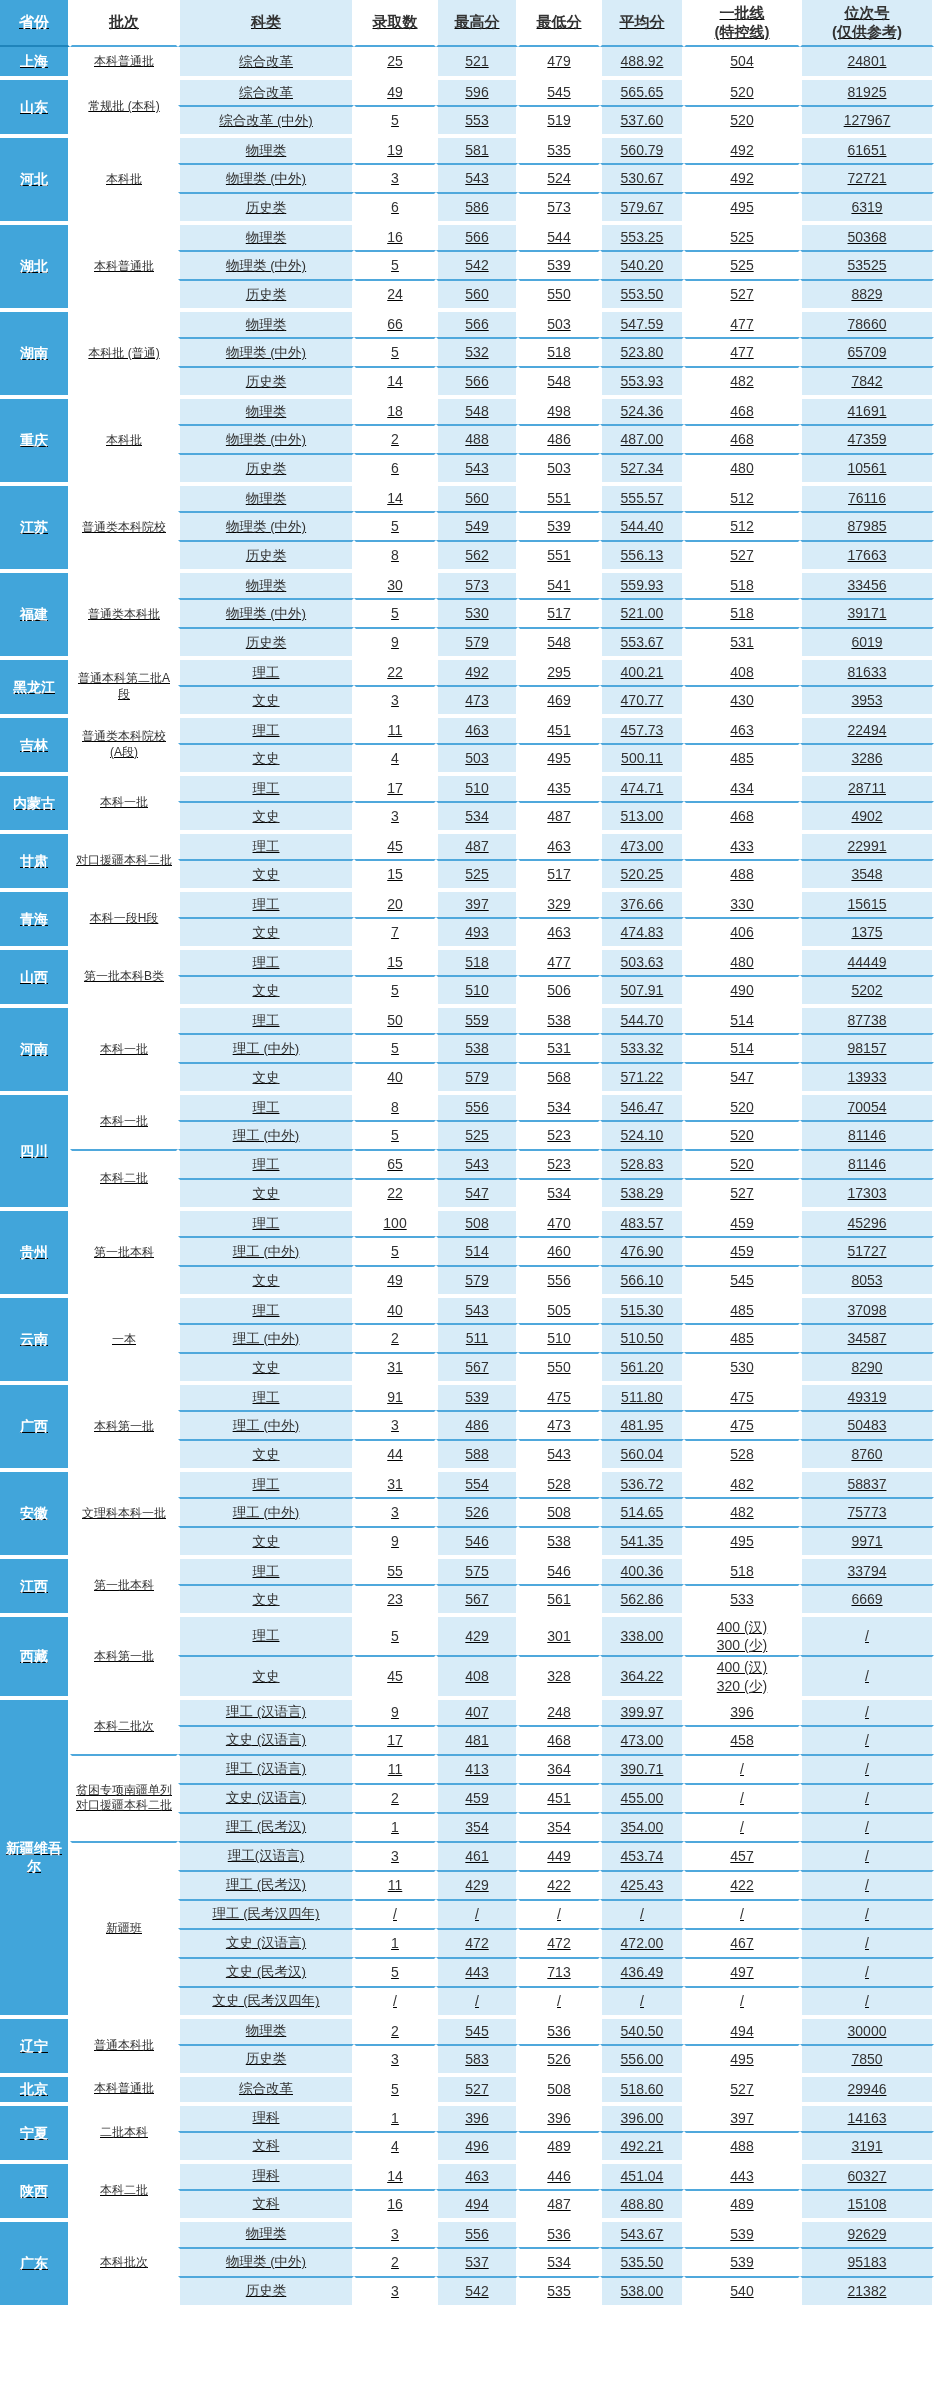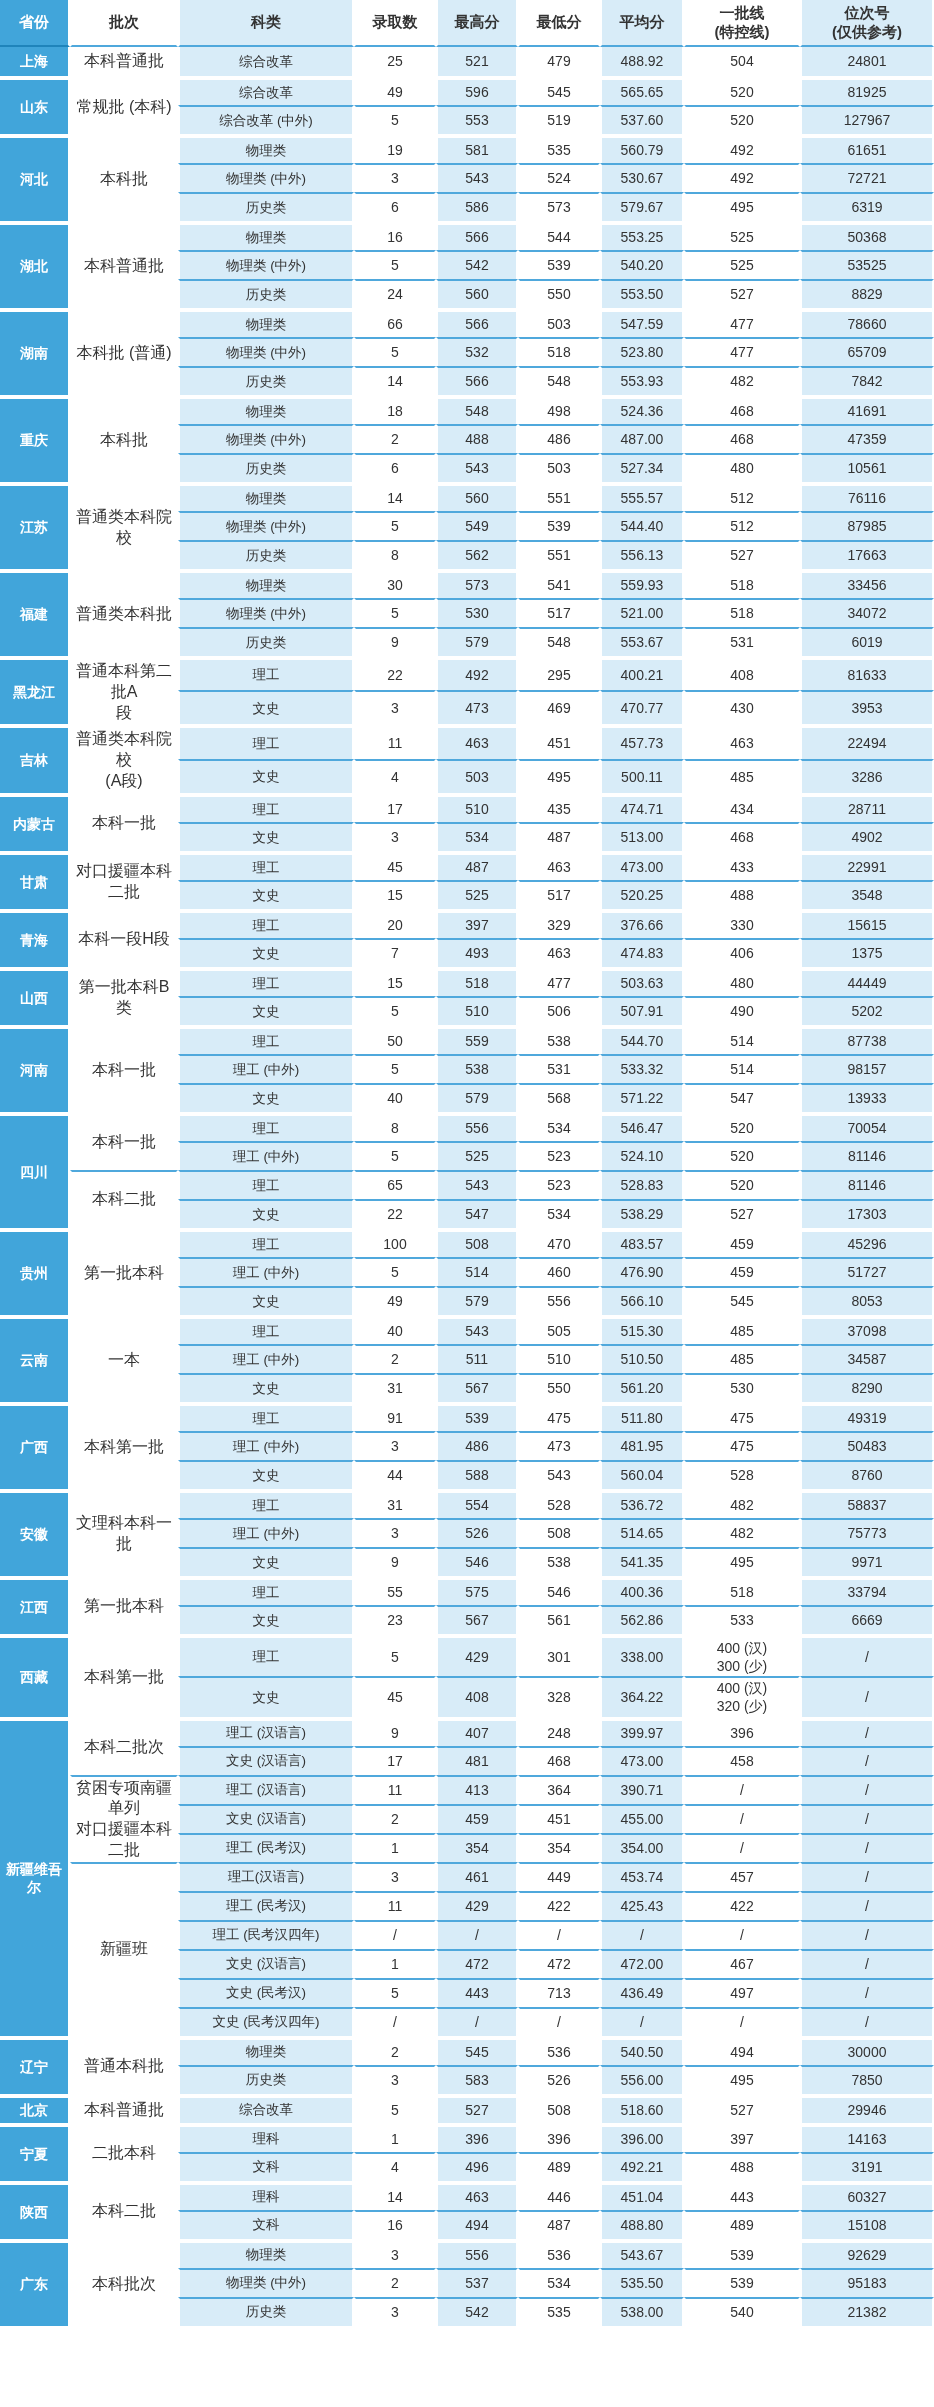--- a/index.html
+++ b/index.html
@@ -6,20 +6,21 @@
   html, body { background: #ffffff; }
   body {
     font-family: "Liberation Sans", "DejaVu Sans", sans-serif;
     width: 934px;
   }
   table {
     border-collapse: separate;
     border-spacing: 0;
     table-layout: fixed;
     width: 934px;
+    text-decoration: underline;
   }
   th, td {
     border-left: 2px solid #fff;
     border-right: 2px solid #fff;
     text-align: center;
     vertical-align: middle;
     white-space: pre-line;
     color: #333;
     overflow: hidden;
   }
@@ -45,21 +46,21 @@
   .c-stripe { background: var(--stripe-bg, #d8ecf8) !important; }
   .c-white { background: #ffffff !important; }
   th.c-province, td.c-province {
     background: var(--province-bg, #41a5da) !important;
     color: #ffffff;
     font-weight: bold;
     font-size: 14px;
     border-left: none;
   }
   thead th.c-province { border-bottom: 2px solid #1f84bb; font-size: 15px; }
-  td.c-batch { font-size: 16px; padding: 1px 1px; }
+  td.c-batch { font-size: 12px; padding: 1px 1px; }
   td.c-category { font-size: 13.5px; }
 </style>
 </head>
 <body>
 
 <div>
   <table>
     <colgroup>
       <col style="width:70px">
         <col style="width:108px">
@@ -274,21 +275,21 @@
           <td class="c-white">518</td>
           <td class="c-stripe">33456</td>
         </tr>
         <tr>
           <td class="c-stripe c-category">物理类 (中外)</td>
           <td class="c-white">5</td>
           <td class="c-stripe">530</td>
           <td class="c-white">517</td>
           <td class="c-stripe">521.00</td>
           <td class="c-white">518</td>
-          <td class="c-stripe">34072</td>
+          <td class="c-stripe">39171</td>
         </tr>
         <tr>
           <td class="c-stripe c-category">历史类</td>
           <td class="c-white">9</td>
           <td class="c-stripe">579</td>
           <td class="c-white">548</td>
           <td class="c-stripe">553.67</td>
           <td class="c-white">531</td>
           <td class="c-stripe">6019</td>
         </tr>

